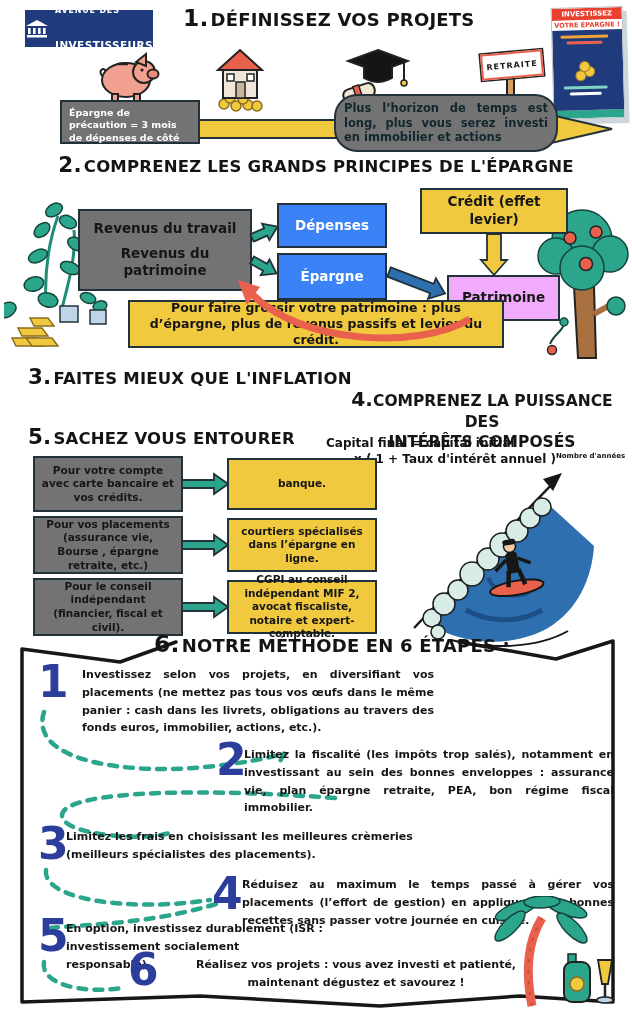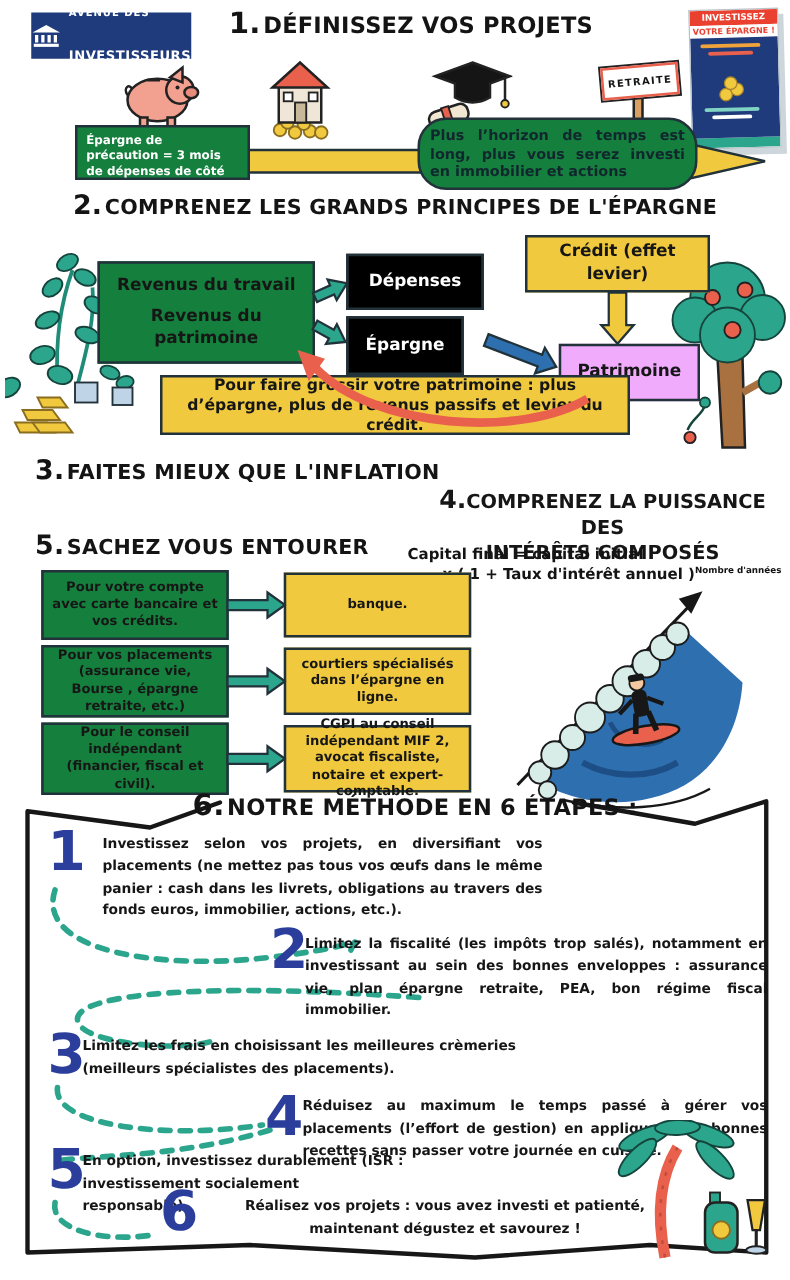--- a/index.html
+++ b/index.html
@@ -6,22 +6,22 @@
   #page{position:relative;width:632px;height:1024px;background:#ffffff;overflow:hidden;
         font-family:"DejaVu Sans","Liberation Sans",sans-serif;color:#161616;}
   .abs{position:absolute;}
   
   .h{position:absolute;font-weight:900;color:#141414;white-space:nowrap;letter-spacing:.2px;}
   .h .num{font-size:1.3em;margin-right:2px;}
   
   .tbox{position:absolute;border:2.5px solid #22323a;box-sizing:border-box;display:flex;
         flex-direction:column;align-items:center;justify-content:center;text-align:center;
         font-weight:bold;line-height:1.3;}
-  .bg-teal{background:#15803d;}
-  .bg-blue{background:#000000;color:#ffffff;}
+  .bg-teal{background:#737373;}
+  .bg-blue{background:#3b82f6;color:#ffffff;}
   .bg-yellow{background:#F0C93F;}
   .bg-red{background:#f0abfc;}
   
   #logo{position:absolute;left:25px;top:10px;width:128px;height:37px;background:#1F3B7C;
         display:flex;align-items:center;justify-content:center;gap:6px;}
   #logo .lt{color:#fff;font-weight:bold;line-height:1.15;}
   #logo .l1{font-size:8px;letter-spacing:.8px;}
   #logo .l2{font-size:10.5px;letter-spacing:.4px;margin-top:23px;}
   
   #book{position:absolute;left:552px;top:7px;width:70px;height:110px;background:#fff;
@@ -39,21 +39,21 @@
       display:flex;align-items:center;justify-content:center;font-size:8px;font-weight:bold;letter-spacing:1px;}
   
   #box-precaution{left:60px;top:100px;width:140px;height:44px;color:#fff;font-size:9.5px;
       align-items:flex-start;text-align:left;padding:5px 7px;justify-content:flex-start;}
   #box-horizon{left:334px;top:94px;width:224px;height:58px;font-size:11.5px;color:#11272e;
       text-align:left;padding:5px 8px;border-radius:23px;}
   #box-horizon div{text-align:justify;}
   
   #box-revenus{left:78px;top:209px;width:174px;height:82px;font-size:13.5px;gap:7px;}
   #box-depenses{left:277px;top:203px;width:110px;height:45px;font-size:13.5px;}
-  #box-epargne{left:277px;top:253px;width:94px;height:47px;font-size:13.5px;}
+  #box-epargne{left:277px;top:253px;width:110px;height:47px;font-size:13.5px;}
   #box-credit{left:420px;top:188px;width:148px;height:46px;font-size:13.5px;}
   #box-patrimoine{left:447px;top:275px;width:113px;height:46px;font-size:13.5px;}
   #banner2{left:128px;top:300px;width:376px;height:48px;font-size:12.5px;padding:3px 10px;}
   
   #formula{position:absolute;left:326px;top:436px;width:302px;font-weight:bold;font-size:12px;color:#141414;}
   #formula .f2{margin-left:28px;margin-top:2px;}
   #formula sup{font-size:7px;font-weight:bold;}
   
   .adv-l{left:33px;width:150px;font-size:10.5px;padding:3px 6px;}
   .adv-r{left:227px;width:150px;font-size:10.5px;padding:3px 4px;}

